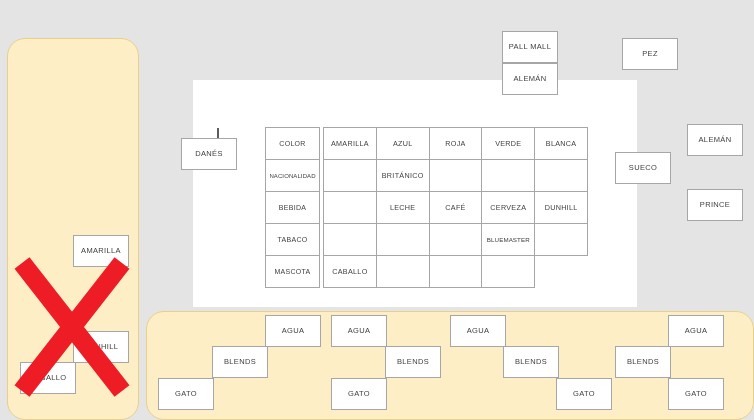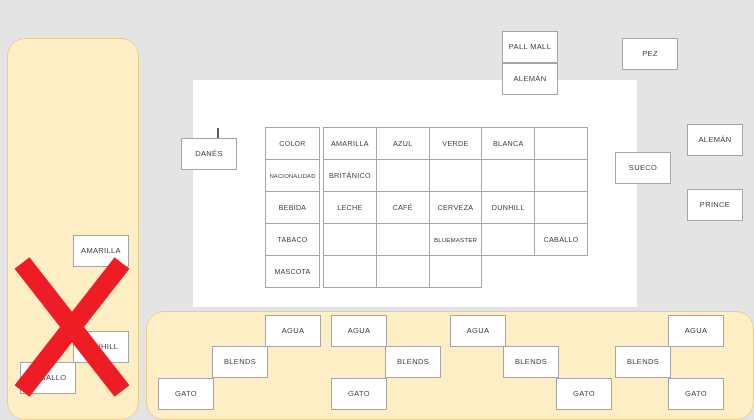--- a/index.html
+++ b/index.html
@@ -163,20 +163,21 @@
       <div class="lcell">COLOR</div>
       <div class="lcell tiny">NACIONALIDAD</div>
       <div class="lcell">BEBIDA</div>
       <div class="lcell">TABACO</div>
       <div class="lcell">MASCOTA</div>
     </div>
 
     <div class="grid-main">
       <div class="gcell">AMARILLA</div>
       <div class="gcell">AZUL</div>
+      <div class="gcell">ROJA</div>
       <div class="gcell">VERDE</div>
       <div class="gcell">BLANCA</div>
 
       <div class="gcell"></div>
       <div class="gcell">BRITÁNICO</div>
       <div class="gcell"></div>
       <div class="gcell"></div>
 
       <div class="gcell"></div>
       <div class="gcell"></div>

